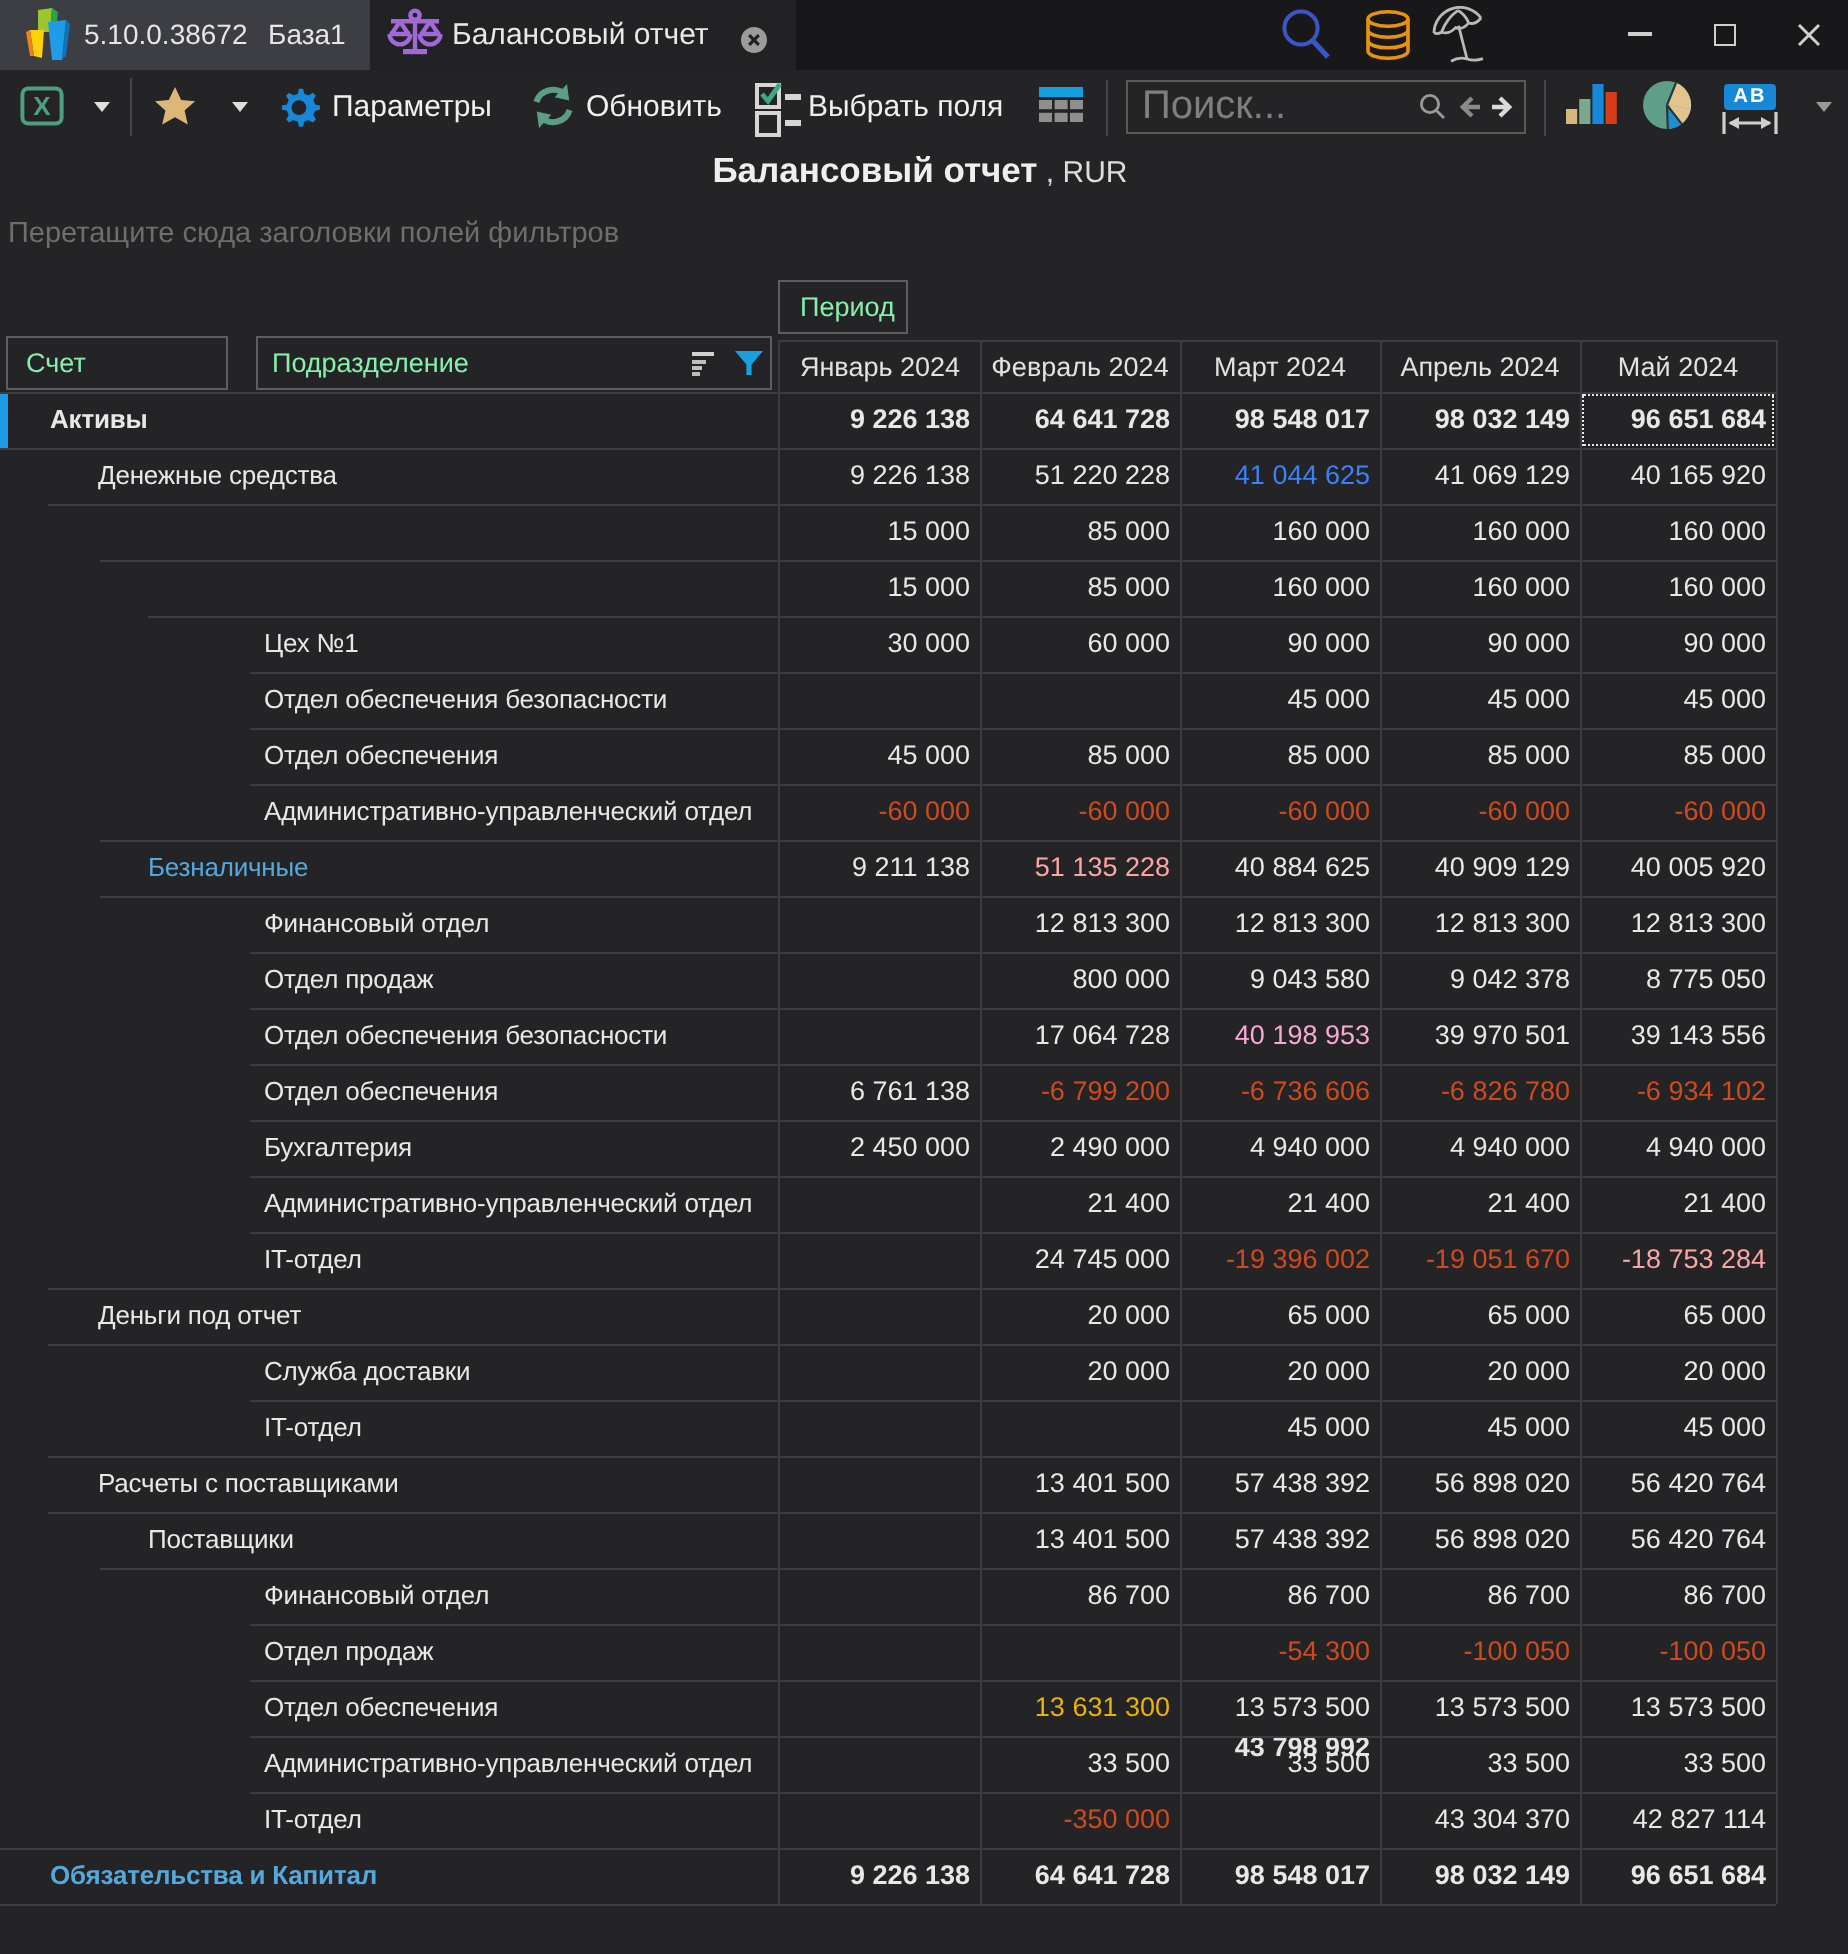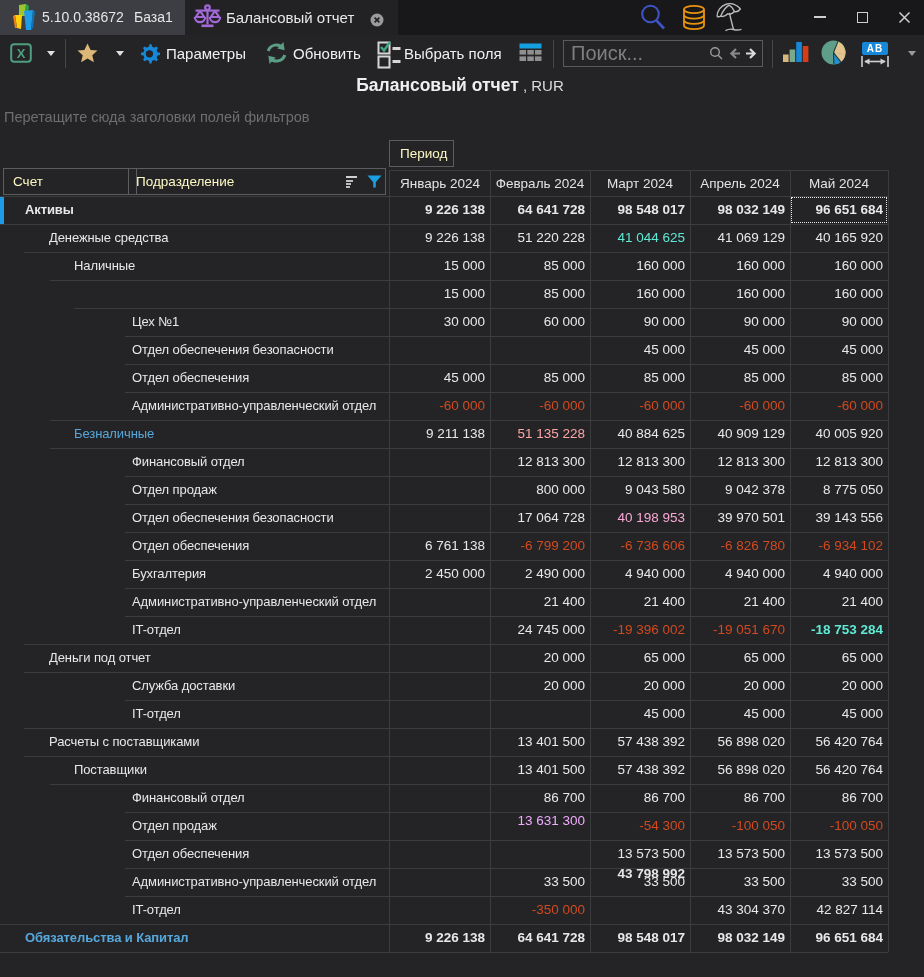--- a/index.html
+++ b/index.html
@@ -2,21 +2,21 @@
 <html><head><meta charset="utf-8">
 <style>
 * {margin:0;padding:0;box-sizing:border-box}
 html,body {width:924px;height:977px;background:#242427;font-family:"Liberation Sans",sans-serif;overflow:hidden}
 #app {position:relative;width:924px;height:977px;background:#242427}
 .rl {position:absolute;height:28px;line-height:28px;font-size:13px;letter-spacing:-0.1px;white-space:nowrap;overflow:hidden}
 .rv {position:absolute;height:28px;line-height:28px;font-size:13.5px;text-align:right;white-space:nowrap}
 .hl {position:absolute;height:1px;background:#3b3c3e}
 .vl {position:absolute;width:1px;background:#3b3c3e}
 .ch {position:absolute;top:171px;height:25px;line-height:25px;font-size:13.5px;color:#e2e2e2;text-align:center}
-.chip {position:absolute;border:1px solid #5c5d5f;font-size:13.5px;color:#fef9c3;line-height:25px}
+.chip {position:absolute;border:1px solid #5c5d5f;font-size:13.5px;color:#86efac;line-height:25px}
 </style></head>
 <body>
 <div id="app">
 
 <div style="position:absolute;left:0;top:0;width:924px;height:35px;background:#18181b"></div>
 <div style="position:absolute;left:0;top:0;width:185px;height:35px;background:#3c3e43"></div>
 <div style="position:absolute;left:185px;top:0;width:213px;height:35px;background:#222225"></div>
 
 <svg style="position:absolute;left:11px;top:2px" width="26" height="30" viewBox="0 0 26 30">
   <polygon points="8,3 15,2 14,14 8,14" fill="#9dc62e"></polygon>
@@ -166,21 +166,21 @@
   <polygon points="3.2,5.5 8.5,2.5 8.5,8.5" fill="#cfcfcf"></polygon>
   <polygon points="24.8,5.5 19.5,2.5 19.5,8.5" fill="#cfcfcf"></polygon>
 </svg>
 <div class="caret" style="position:absolute;left:908px;top:51px;width:0;height:0;border-left:4px solid transparent;border-right:4px solid transparent;border-top:5px solid #9a9a9a"></div>
 
 <div style="position:absolute;left:0;top:75px;width:920px;height:21px;text-align:center;font-size:17.5px;color:#efefef"><span style="font-weight:700">Балансовый отчет</span><span style="font-size:15px;color:#dcdcdc"> , RUR</span></div>
 
 <div style="position:absolute;left:4px;top:108px;height:18px;line-height:18px;font-size:14.5px;color:#6e6e6e">Перетащите сюда заголовки полей фильтров</div>
 
 <div class="chip" style="left:389px;top:140px;width:65px;height:27px;padding-left:10px">Период</div>
-<div class="chip" style="left:3px;top:168px;width:134px;height:27px;padding-left:9px">Счет</div>
+<div class="chip" style="left:3px;top:168px;width:111px;height:27px;padding-left:9px">Счет</div>
 <div class="chip" style="left:128px;top:168px;width:258px;height:27px;padding-left:7px">Подразделение</div>
 
 <div style="position:absolute;left:346px;top:176px;width:10.5px;height:2px;background:#d0d0d0"></div>
 <div style="position:absolute;left:346px;top:180px;width:7px;height:1.5px;background:#bdbdbd"></div>
 <div style="position:absolute;left:346px;top:183px;width:5px;height:1.5px;background:#bdbdbd"></div>
 <div style="position:absolute;left:346px;top:186px;width:3.5px;height:1.5px;background:#bdbdbd"></div>
 
 <svg style="position:absolute;left:367px;top:175px" width="15" height="13" viewBox="0 0 15 13">
   <polygon points="0.5,0.5 14.5,0.5 8.8,7.2 8.8,12.5 6.2,12.5 6.2,7.2" fill="#1a9fe0"></polygon>
 </svg>
@@ -193,24 +193,23 @@
 
 <div class="rl" style="left:25px;top:196px;width:363px;font-weight:700;color:#e8e8e8">Активы</div>
 <div class="rv" style="left:390px;top:196px;width:95px;font-weight:700;color:#e8e8e8">9 226 138</div>
 <div class="rv" style="left:490px;top:196px;width:95px;font-weight:700;color:#e8e8e8">64 641 728</div>
 <div class="rv" style="left:590px;top:196px;width:95px;font-weight:700;color:#e8e8e8">98 548 017</div>
 <div class="rv" style="left:690px;top:196px;width:95px;font-weight:700;color:#e8e8e8">98 032 149</div>
 <div class="rv" style="left:790px;top:196px;width:93px;font-weight:700;color:#e8e8e8">96 651 684</div>
 <div class="rl" style="left:49px;top:224px;width:339px;font-weight:400;color:#e8e8e8">Денежные средства</div>
 <div class="rv" style="left:390px;top:224px;width:95px;font-weight:400;color:#e8e8e8">9 226 138</div>
 <div class="rv" style="left:490px;top:224px;width:95px;font-weight:400;color:#e8e8e8">51 220 228</div>
-<div class="rv" style="left:590px;top:224px;width:95px;font-weight:400;color:#5eead4">41 044 625</div>
+<div class="rv" style="left:590px;top:224px;width:95px;font-weight:400;color:#3b82f6">41 044 625</div>
 <div class="rv" style="left:690px;top:224px;width:95px;font-weight:400;color:#e8e8e8">41 069 129</div>
 <div class="rv" style="left:790px;top:224px;width:93px;font-weight:400;color:#e8e8e8">40 165 920</div>
-<div class="rl" style="left:74px;top:252px;width:314px;font-weight:400;color:#e8e8e8">Наличные</div>
 <div class="rv" style="left:390px;top:252px;width:95px;font-weight:400;color:#e8e8e8">15 000</div>
 <div class="rv" style="left:490px;top:252px;width:95px;font-weight:400;color:#e8e8e8">85 000</div>
 <div class="rv" style="left:590px;top:252px;width:95px;font-weight:400;color:#e8e8e8">160 000</div>
 <div class="rv" style="left:690px;top:252px;width:95px;font-weight:400;color:#e8e8e8">160 000</div>
 <div class="rv" style="left:790px;top:252px;width:93px;font-weight:400;color:#e8e8e8">160 000</div>
 <div class="rv" style="left:390px;top:280px;width:95px;font-weight:400;color:#e8e8e8">15 000</div>
 <div class="rv" style="left:490px;top:280px;width:95px;font-weight:400;color:#e8e8e8">85 000</div>
 <div class="rv" style="left:590px;top:280px;width:95px;font-weight:400;color:#e8e8e8">160 000</div>
 <div class="rv" style="left:690px;top:280px;width:95px;font-weight:400;color:#e8e8e8">160 000</div>
 <div class="rv" style="left:790px;top:280px;width:93px;font-weight:400;color:#e8e8e8">160 000</div>
@@ -271,21 +270,21 @@
 <div class="rv" style="left:790px;top:560px;width:93px;font-weight:400;color:#e8e8e8">4 940 000</div>
 <div class="rl" style="left:132px;top:588px;width:256px;font-weight:400;color:#e8e8e8">Административно-управленческий отдел</div>
 <div class="rv" style="left:490px;top:588px;width:95px;font-weight:400;color:#e8e8e8">21 400</div>
 <div class="rv" style="left:590px;top:588px;width:95px;font-weight:400;color:#e8e8e8">21 400</div>
 <div class="rv" style="left:690px;top:588px;width:95px;font-weight:400;color:#e8e8e8">21 400</div>
 <div class="rv" style="left:790px;top:588px;width:93px;font-weight:400;color:#e8e8e8">21 400</div>
 <div class="rl" style="left:132px;top:616px;width:256px;font-weight:400;color:#e8e8e8">IT-отдел</div>
 <div class="rv" style="left:490px;top:616px;width:95px;font-weight:400;color:#e8e8e8">24 745 000</div>
 <div class="rv" style="left:590px;top:616px;width:95px;font-weight:400;color:#d14a1e">-19 396 002</div>
 <div class="rv" style="left:690px;top:616px;width:95px;font-weight:400;color:#d14a1e">-19 051 670</div>
-<div class="rv" style="left:790px;top:616px;width:93px;font-weight:700;color:#5eead4">-18 753 284</div>
+<div class="rv" style="left:790px;top:616px;width:93px;font-weight:400;color:#fca5a5">-18 753 284</div>
 <div class="rl" style="left:49px;top:644px;width:339px;font-weight:400;color:#e8e8e8">Деньги под отчет</div>
 <div class="rv" style="left:490px;top:644px;width:95px;font-weight:400;color:#e8e8e8">20 000</div>
 <div class="rv" style="left:590px;top:644px;width:95px;font-weight:400;color:#e8e8e8">65 000</div>
 <div class="rv" style="left:690px;top:644px;width:95px;font-weight:400;color:#e8e8e8">65 000</div>
 <div class="rv" style="left:790px;top:644px;width:93px;font-weight:400;color:#e8e8e8">65 000</div>
 <div class="rl" style="left:132px;top:672px;width:256px;font-weight:400;color:#e8e8e8">Служба доставки</div>
 <div class="rv" style="left:490px;top:672px;width:95px;font-weight:400;color:#e8e8e8">20 000</div>
 <div class="rv" style="left:590px;top:672px;width:95px;font-weight:400;color:#e8e8e8">20 000</div>
 <div class="rv" style="left:690px;top:672px;width:95px;font-weight:400;color:#e8e8e8">20 000</div>
 <div class="rv" style="left:790px;top:672px;width:93px;font-weight:400;color:#e8e8e8">20 000</div>
@@ -306,21 +305,21 @@
 <div class="rl" style="left:132px;top:784px;width:256px;font-weight:400;color:#e8e8e8">Финансовый отдел</div>
 <div class="rv" style="left:490px;top:784px;width:95px;font-weight:400;color:#e8e8e8">86 700</div>
 <div class="rv" style="left:590px;top:784px;width:95px;font-weight:400;color:#e8e8e8">86 700</div>
 <div class="rv" style="left:690px;top:784px;width:95px;font-weight:400;color:#e8e8e8">86 700</div>
 <div class="rv" style="left:790px;top:784px;width:93px;font-weight:400;color:#e8e8e8">86 700</div>
 <div class="rl" style="left:132px;top:812px;width:256px;font-weight:400;color:#e8e8e8">Отдел продаж</div>
 <div class="rv" style="left:590px;top:812px;width:95px;font-weight:400;color:#d14a1e">-54 300</div>
 <div class="rv" style="left:690px;top:812px;width:95px;font-weight:400;color:#d14a1e">-100 050</div>
 <div class="rv" style="left:790px;top:812px;width:93px;font-weight:400;color:#d14a1e">-100 050</div>
 <div class="rl" style="left:132px;top:840px;width:256px;font-weight:400;color:#e8e8e8">Отдел обеспечения</div>
-<div class="rv" style="left:490px;top:807px;width:95px;font-weight:400;color:#f0abfc">13 631 300</div>
+<div class="rv" style="left:490px;top:840px;width:95px;font-weight:400;color:#eab308">13 631 300</div>
 <div class="rv" style="left:590px;top:840px;width:95px;font-weight:400;color:#e8e8e8">13 573 500</div>
 <div class="rv" style="left:690px;top:840px;width:95px;font-weight:400;color:#e8e8e8">13 573 500</div>
 <div class="rv" style="left:790px;top:840px;width:93px;font-weight:400;color:#e8e8e8">13 573 500</div>
 <div class="rl" style="left:132px;top:868px;width:256px;font-weight:400;color:#e8e8e8">Административно-управленческий отдел</div>
 <div class="rv" style="left:490px;top:868px;width:95px;font-weight:400;color:#e8e8e8">33 500</div>
 <div class="rv" style="left:590px;top:868px;width:95px;font-weight:400;color:#e8e8e8">33 500</div>
 <div class="rv" style="left:690px;top:868px;width:95px;font-weight:400;color:#e8e8e8">33 500</div>
 <div class="rv" style="left:790px;top:868px;width:93px;font-weight:400;color:#e8e8e8">33 500</div>
 <div class="rl" style="left:132px;top:896px;width:256px;font-weight:400;color:#e8e8e8">IT-отдел</div>
 <div class="rv" style="left:490px;top:896px;width:95px;font-weight:400;color:#d14a1e">-350 000</div>

